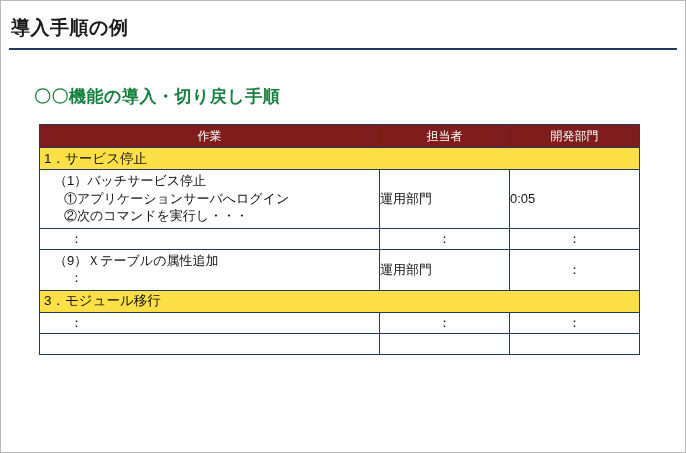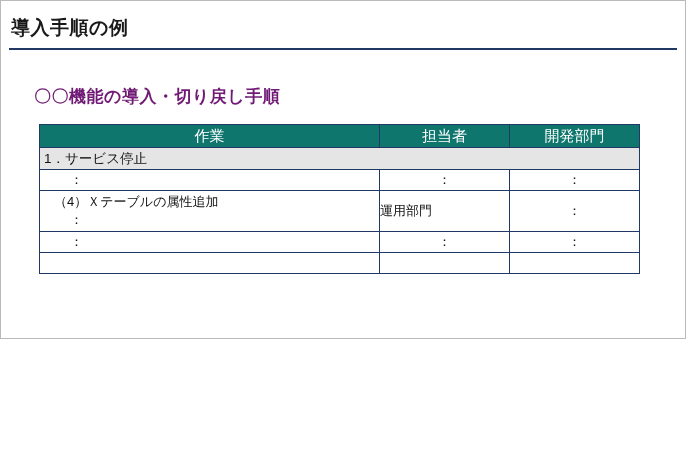--- a/index.html
+++ b/index.html
@@ -9,21 +9,21 @@
   body {
     width: 686px;
     height: 453px;
     background: #ffffff;
     font-family: "Liberation Sans", sans-serif;
     overflow: hidden;
   }
   .slide {
     position: relative;
     width: 686px;
-    height: 339px;
+    height: 453px;
     box-sizing: border-box;
     border: 1px solid #b9b9b9;
     background: #ffffff;
   }
   .slide-title {
     position: absolute;
     left: 10px;
     top: 14px;
     font-size: 19px;
     font-weight: bold;
@@ -37,54 +37,54 @@
     width: 668px;
     height: 2px;
     background: #1f3864;
   }
   .section-heading {
     position: absolute;
     left: 33px;
     top: 84px;
     font-size: 17px;
     font-weight: bold;
-    color: #701a75;
+    color: #15803d;
     letter-spacing: 0.5px;
   }
   table.proc {
     position: absolute;
     left: 38px;
     top: 123px;
     width: 600px;
     border-collapse: collapse;
     table-layout: fixed;
     font-size: 13px;
     color: #111111;
   }
   table.proc th,
   table.proc td {
     border: 1px solid #1f3864;
     padding: 0;
     vertical-align: middle;
   }
   table.proc thead th {
-    background: #0f766e;
+    background: #7f1d1d;
     color: #ffffff;
     font-weight: normal;
     text-align: center;
     height: 22px;
-    font-size: 15px;
+    font-size: 12px;
     border: 1px solid #1f3864;
   }
   col.c-task { width: 340px; }
   col.c-owner { width: 130px; }
   col.c-time { width: 130px; }
 
   tr.group td {
-    background: #e5e5e5;
+    background: #fde047;
     height: 21px;
     padding-left: 4px;
     font-size: 13.5px;
   }
   td.task {
     padding-left: 4px;
     line-height: 1.35;
   }
   td.owner, td.time {
     padding-left: 5px;
@@ -132,41 +132,55 @@
         <th>担当者</th>
         <th>開発部門</th>
       </tr>
     </thead>
     <tbody>
 
       <tr class="group">
         <td colspan="3">1．サービス停止</td>
       </tr>
 
+      <tr>
+        <td class="task">
+          <span class="task-lines">
+            <span class="indent1">（1）バッチサービス停止</span>
+            <span class="indent2">①アプリケーションサーバへログイン</span>
+            <span class="indent2">②次のコマンドを実行し・・・</span>
+          </span>
+        </td>
+        <td class="owner">運用部門</td>
+        <td class="time">0:05</td>
+      </tr>
 
       <tr class="row-h">
         <td class="task">
           <span class="dots">：</span>
         </td>
         <td class="owner-dot">：</td>
         <td class="time-dot">：</td>
       </tr>
 
 
       <tr>
         <td class="task">
           <span class="task-lines">
-            <span class="indent1">（4）Ｘテーブルの属性追加</span>
+            <span class="indent1">（9）Ｘテーブルの属性追加</span>
             <span class="dots">：</span>
           </span>
         </td>
         <td class="owner">運用部門</td>
         <td class="time-dot">：</td>
       </tr>
 
+      <tr class="group">
+        <td colspan="3">3．モジュール移行</td>
+      </tr>
 
       <tr class="row-h">
         <td class="task">
           <span class="dots">：</span>
         </td>
         <td class="owner-dot">：</td>
         <td class="time-dot">：</td>
       </tr>
 
       <tr class="blank-row">

